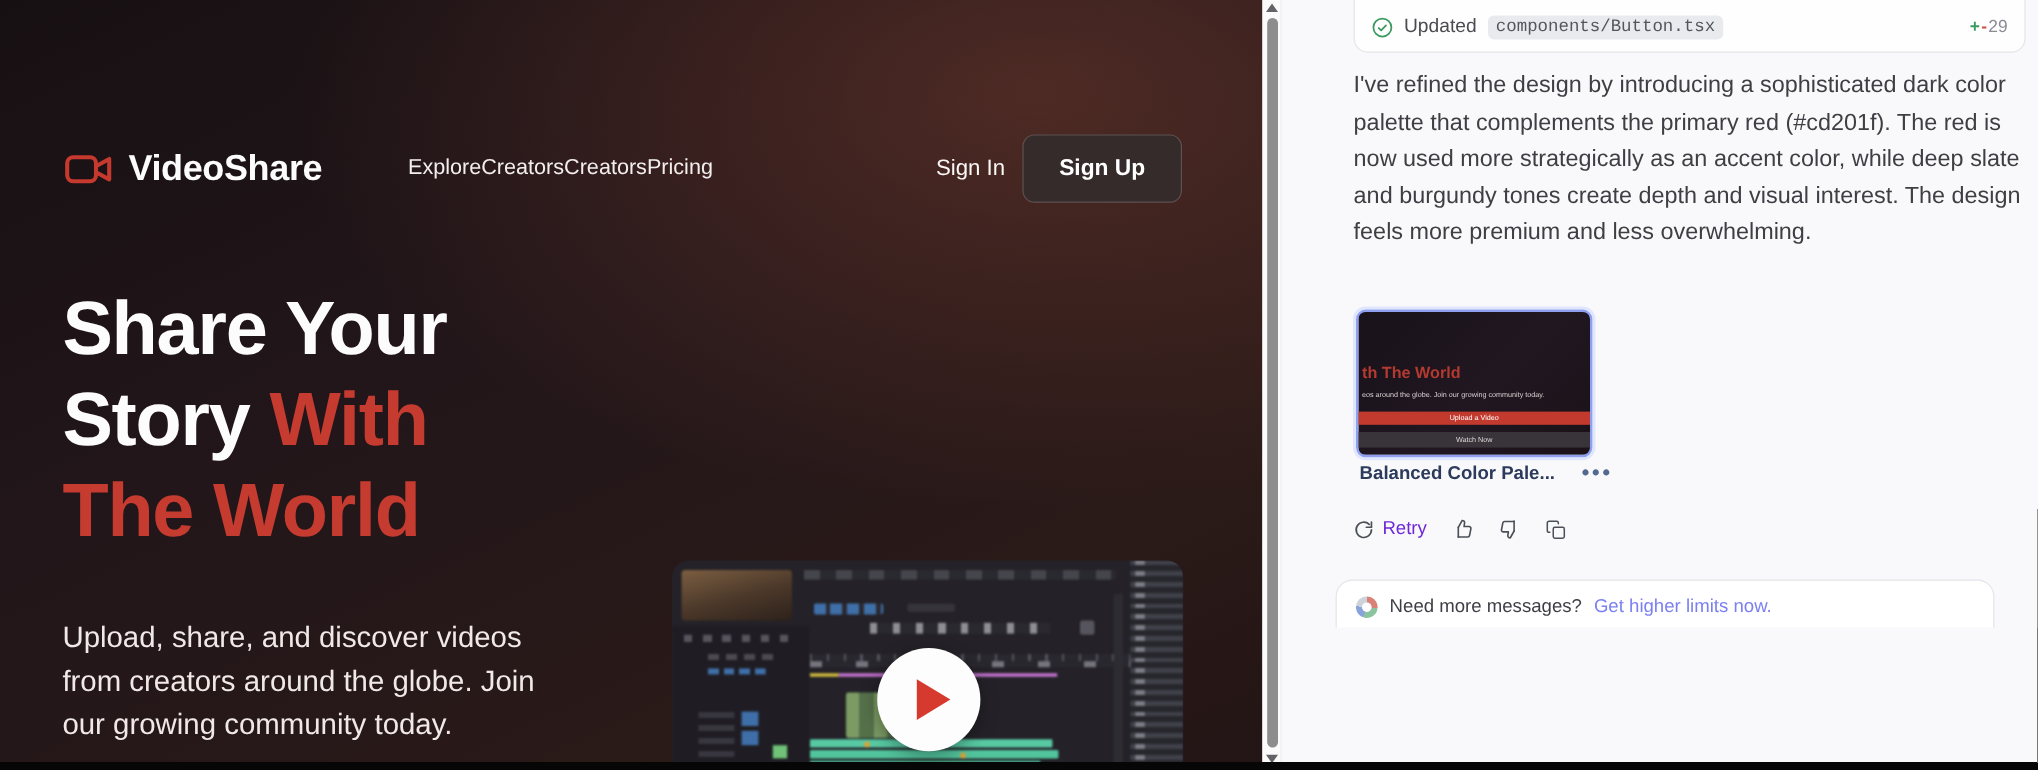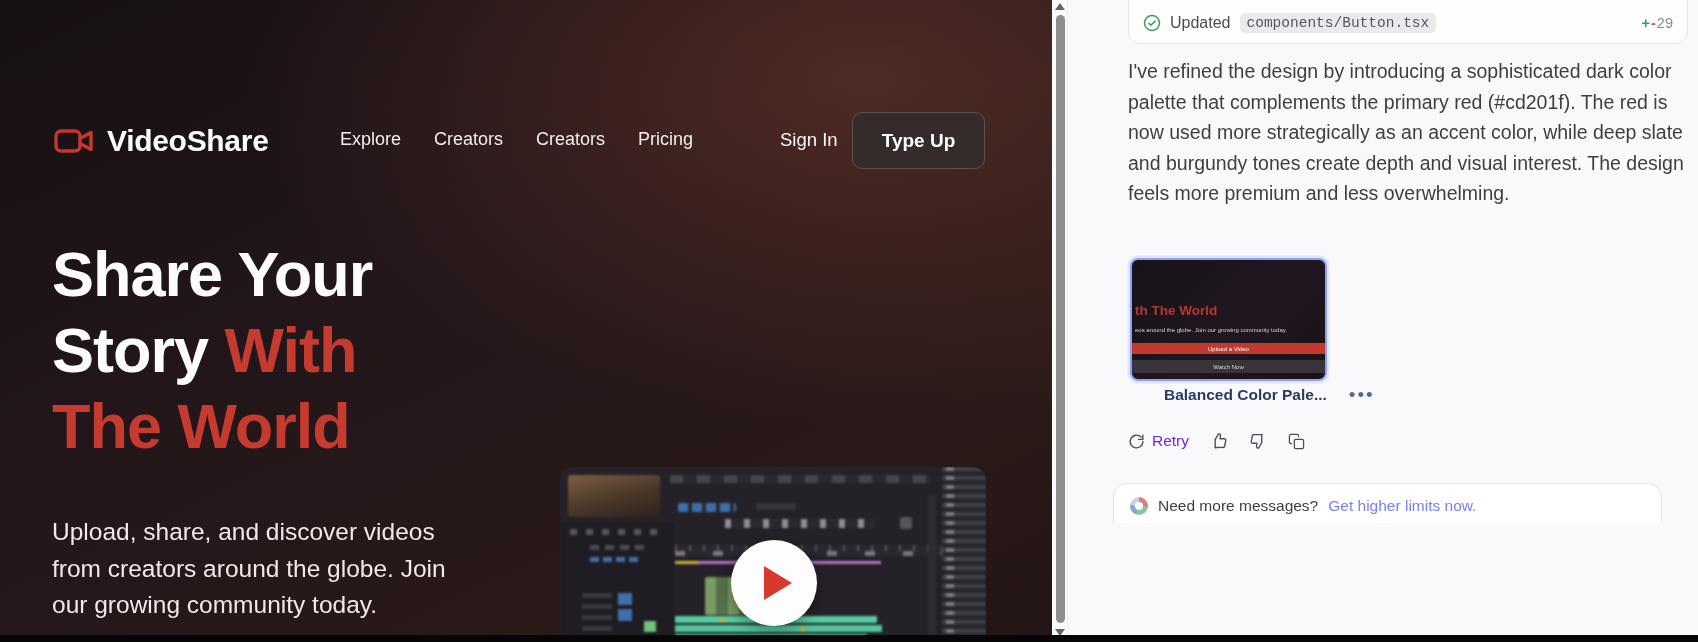--- a/index.html
+++ b/index.html
@@ -11,21 +11,21 @@
   #site {
     position:absolute; left:0; top:0; width:1052px; height:642px; overflow:hidden;
     background:
       radial-gradient(1000px 560px at 82% 12%, rgba(122,62,46,0.50), rgba(0,0,0,0) 62%),
       linear-gradient(155deg, #171013 0%, #22161a 42%, #2a1a18 78%, #231515 100%);
     color:#fff;
   }
   .site-header { position:absolute; left:54px; top:112px; right:60px; height:58px; }
   .brand { position:absolute; left:0; top:12px; display:flex; align-items:center; gap:13px; }
   .brand-name { font-size:30px; font-weight:bold; letter-spacing:-0.3px; color:#fdfcfc; }
-  .site-nav { position:absolute; left:286px; top:17px; display:flex; gap:33px; font-size:18px; color:#f3eeee; }
+  .site-nav { position:absolute; left:286px; top:17px; display:flex; font-size:18px; color:#f3eeee; }
   .site-nav span { cursor:pointer; }
   .signin { position:absolute; left:726px; top:17px; font-size:18.5px; color:#faf7f7; cursor:pointer; }
   .signup {
     position:absolute; left:798px; top:0; width:133px; height:57px; border-radius:10px;
     background:#352b2a; border:1px solid #5d5250; color:#fff; font-size:19px; font-weight:bold;
     display:flex; align-items:center; justify-content:center; cursor:pointer;
   }
   .hero { position:absolute; left:52px; top:236px; font-size:63px; line-height:76px;
           font-weight:bold; letter-spacing:-1px; color:#fdfcfc; }
   .hero .accent { color:var(--accent, #c53b30); }
@@ -73,21 +73,21 @@
                   border:2px solid #8fa0ef; box-shadow:0 0 0 2.5px #e0e6fd; border-radius:8px;
                   background:linear-gradient(135deg,#18121a 0%, #211721 55%, #1b1117 100%);
                   overflow:hidden; cursor:pointer; }
   .pv-heading { position:absolute; left:3px; top:43px; font-size:13.5px; font-weight:bold; color:#b23a30; white-space:nowrap; }
   .pv-sub { position:absolute; left:3px; top:67px; font-size:6px; color:#d8d1d1; white-space:nowrap; }
   .pv-btn1 { position:absolute; left:0; right:0; top:83px; height:11px; background:#c23a2e;
              display:flex; align-items:center; justify-content:center; font-size:6px; color:#fff; }
   .pv-btn2 { position:absolute; left:0; right:0; top:100px; height:13px; background:#39333a;
              display:flex; align-items:center; justify-content:center; font-size:6px; color:#ddd8d8; }
 
-  .attach-title-row { position:absolute; left:64px; top:386px; width:280px; display:flex; align-items:center;margin-left:31px; }
+  .attach-title-row { position:absolute; left:64px; top:386px; width:280px; display:flex; align-items:center; }
   .attach-title { font-size:15.5px; font-weight:bold; color:#2c3a5c; }
   .attach-menu { margin-left:22px; font-size:19px; color:#55688f; letter-spacing:2px; cursor:pointer; line-height:10px; }
 
   .actions-row { position:absolute; left:59px; top:432px; display:flex; align-items:center; gap:21px;
                  color:#6d28d9; }
   .retry-btn { display:flex; align-items:center; gap:7px; font-size:15.5px; cursor:pointer; }
   .icon-btn { cursor:pointer; display:flex; align-items:center; }
 
   .upsell { position:absolute; left:44px; top:483px; width:549px; height:70px; background:#ffffff;
             border:1px solid #e4e4ea; border-radius:14px; z-index:1; padding:13px 16px 0 16px;text-align:center; }
@@ -130,21 +130,21 @@
         </span>
         <span class="brand-name">VideoShare</span>
       </div>
       <div class="site-nav">
         <span>Explore</span>
         <span>Creators</span>
         <span>Creators</span>
         <span>Pricing</span>
       </div>
       <span class="signin">Sign In</span>
-      <div class="signup">Type Up</div>
+      <div class="signup">Sign Up</div>
     </div>
 
     <div class="hero">
       <span>Share Your</span><br>
       <span>Story </span><span class="accent">With</span><br>
       <span class="accent">The World</span>
     </div>
 
     <div class="tagline">Upload, share, and discover videos from creators around the globe. Join our growing community today.</div>
 

